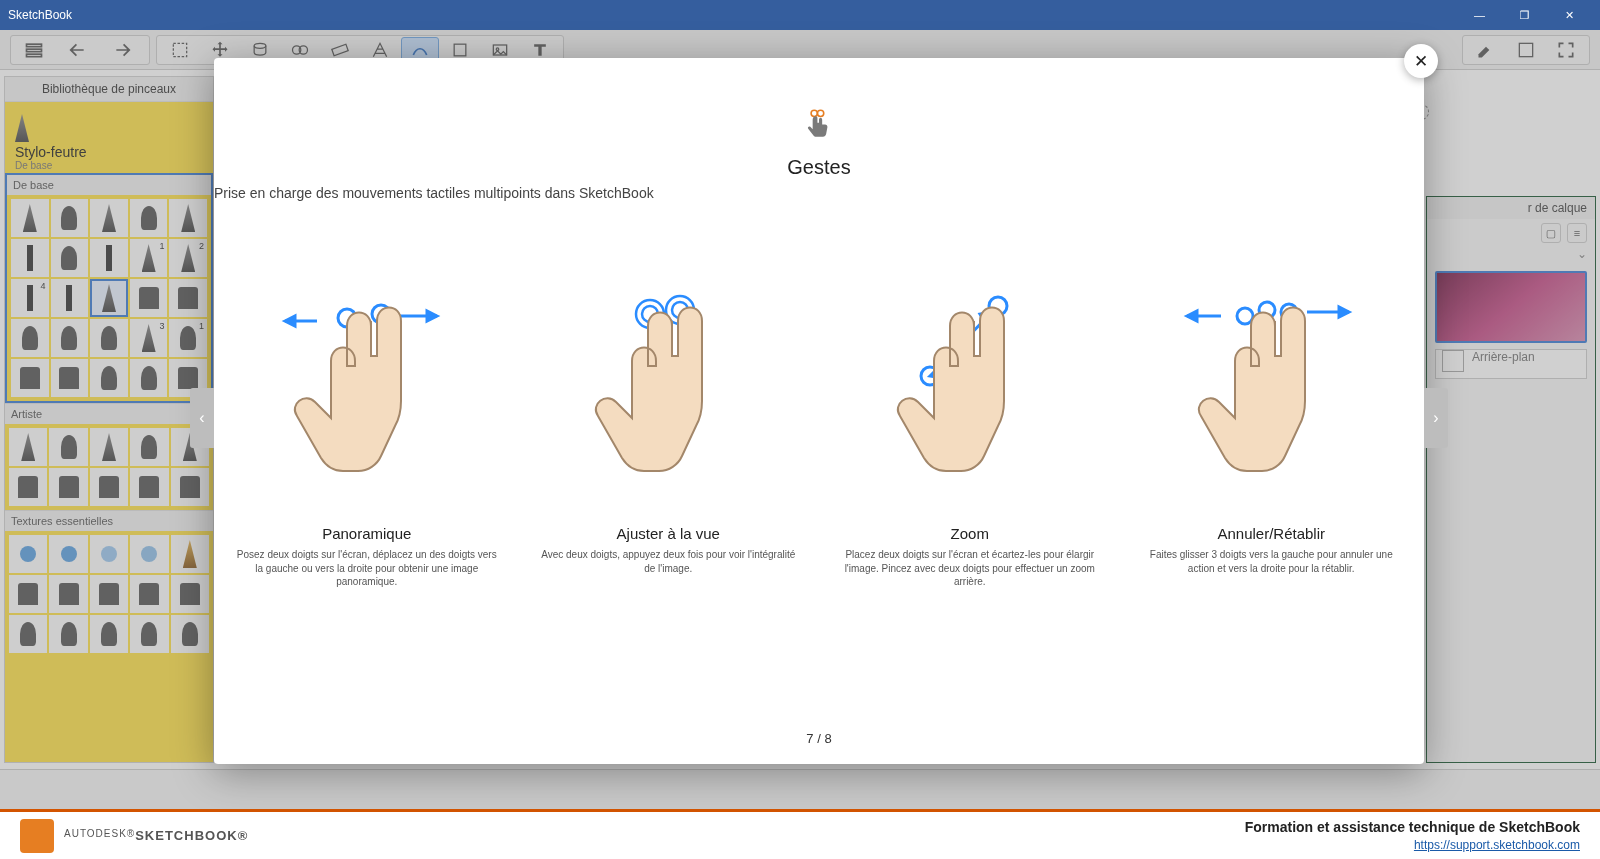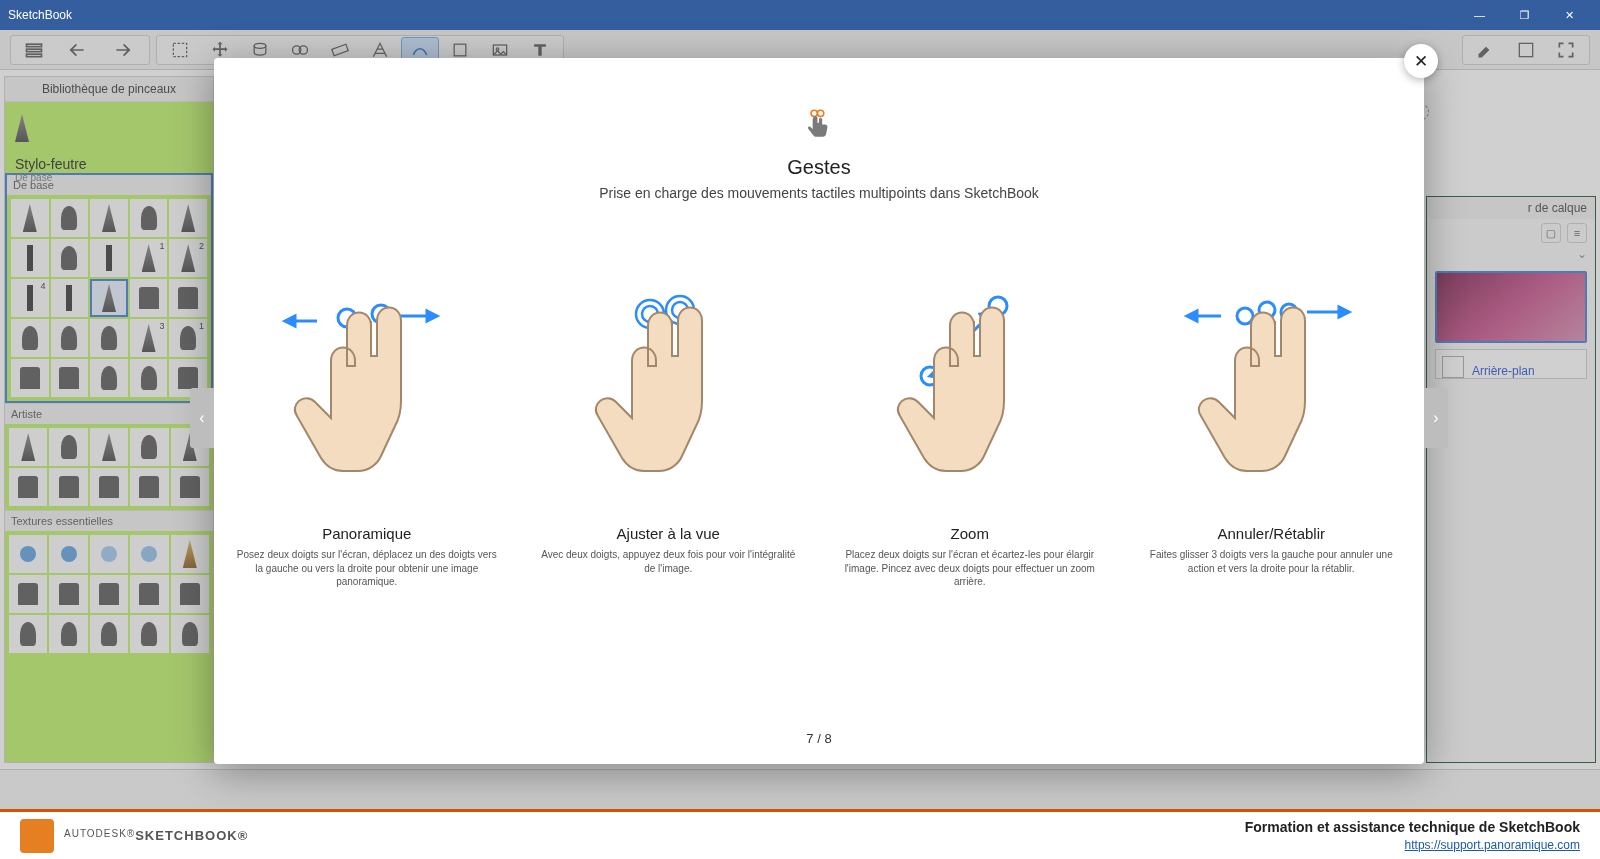--- a/index.html
+++ b/index.html
@@ -12,25 +12,25 @@
   .toolbar{height:40px;background:#f2f2f2;border-bottom:1px solid #ccc;display:flex;align-items:center;padding:0 10px;gap:6px;}
   .toolbar .group{border:1px solid #ccc;background:#f7f7f7;height:30px;display:flex;align-items:center;border-radius:3px;padding:0 4px;gap:2px;}
   .tbtn{width:38px;height:26px;display:flex;align-items:center;justify-content:center;color:#555;border-radius:3px;}
   .tbtn.selected{background:#c9e2ff;border:1px solid #6ea8e6;}
   .tbtn svg{width:20px;height:20px;}
   .tbtn.wide{width:44px;}
   .spacer{flex:1;}
   
   .main{position:absolute;top:70px;left:0;right:0;bottom:90px;background:#fff;}
   
-  .brushpanel{position:absolute;left:4px;top:6px;width:210px;bottom:6px;background:#bef264;border:1px solid #d0d0d0;}
+  .brushpanel{position:absolute;left:4px;top:6px;width:210px;bottom:6px;background:#fde047;border:1px solid #d0d0d0;}
   .brushpanel .hdr{height:24px;font-size:12px;color:#333;display:flex;align-items:center;justify-content:center;background:#f0f0f0;}
   .brushpanel .curbrush{height:72px;padding:6px 10px 2px;border-top:1px solid #e0e0e0;}
   .brushpanel .curbrush .icn{height:34px;display:flex;align-items:flex-end;}
-  .brushpanel .curbrush .nm{font-size:14px;color:#222;margin-top:14px;}
+  .brushpanel .curbrush .nm{font-size:14px;color:#222;margin-top:2px;}
   .brushpanel .curbrush .sub{font-size:10px;color:#777;}
   .bgroup{border-top:1px solid #ddd;}
   .bgroup .gtitle{font-size:11px;color:#555;padding:4px 6px;background:#f0f0f0;}
   .bgrid{display:grid;grid-template-columns:repeat(5,1fr);gap:2px;padding:4px;}
   .bcell{height:38px;background:#fcfcfc;display:flex;align-items:center;justify-content:center;border:1px solid transparent;position:relative;}
   .bcell.sel{border:2px solid #3a7bd5;background:#e8f1ff;}
   .bcell .badge{position:absolute;top:1px;right:2px;font-size:9px;color:#333;}
   .bbase{border:2px solid #3a7bd5;}
   
   .colorpanel{position:absolute;right:180px;top:6px;width:130px;background:#f8f8f8;border:1px solid #d0d0d0;padding-bottom:6px;}
@@ -44,40 +44,40 @@
   .grayrow span{flex:1;height:10px;}
   .iconrow{display:flex;justify-content:center;padding:4px 0;color:#3a7bd5;font-size:14px;}
   .swgrid{display:grid;grid-template-columns:repeat(4,1fr);gap:4px;padding:4px 8px;}
   .swgrid span{height:22px;border-radius:2px;}
   
   .layerpanel{position:absolute;right:4px;top:126px;width:170px;bottom:6px;background:#f8f8f8;border:1px solid #14532d;}
   .layerpanel .hdr{height:22px;font-size:12px;color:#444;display:flex;align-items:center;justify-content:flex-end;padding:0 8px;background:#f0f0f0;}
   .layerpanel .lctrls{display:flex;justify-content:flex-end;gap:6px;padding:4px 8px;}
   .layerpanel .lctrls span{width:20px;height:20px;border:1px solid #ccc;border-radius:3px;display:flex;align-items:center;justify-content:center;font-size:11px;color:#555;}
   .thumb{margin:6px 8px;height:72px;background:linear-gradient(140deg,#7a1e4a,#c54b86,#d98bb0);border:2px solid #3a7bd5;border-radius:2px;position:relative;}
-  .bgrow{margin:6px 8px;height:30px;border:1px solid #ccc;background:#fff;display:flex;align-items:flex-end;padding:0 6px;font-size:12px;color:#1d4ed8;}
+  .bgrow{margin:6px 8px;height:30px;border:1px solid #ccc;background:#fff;display:flex;align-items:flex-start;padding:0 6px;font-size:12px;color:#737373;}
   .bgrow .sw{width:22px;height:22px;background:#fff;border:1px solid #aaa;margin-right:8px;}
   
   .timeline{position:absolute;left:0;right:0;bottom:50px;height:40px;background:#f5f5f5;border-top:1px solid #ccc;}
   .footer{position:absolute;left:0;right:0;bottom:0;height:50px;background:#fff;display:flex;align-items:center;padding:0 20px;border-top:3px solid #d35400;}
   .footer .logo{width:34px;height:34px;background:#e67e22;border-radius:4px;margin-right:10px;position:relative;}
   .footer .brand{display:flex;line-height:1;color:#555;}
   .footer .brand .b1{font-size:10px;letter-spacing:1px;}
   .footer .brand .b2{font-size:13px;font-weight:600;letter-spacing:1px;}
   .footer .right{margin-left:auto;text-align:right;}
   .footer .right .t1{font-size:14px;font-weight:600;color:#222;}
   .footer .right .t2{font-size:12px;color:#1a5aa8;text-decoration:underline;}
   
   .dim{position:absolute;inset:0;background:rgba(120,120,120,0.35);}
   
   .modal{position:absolute;left:214px;top:58px;right:176px;height:706px;background:#fff;border-radius:4px;box-shadow:0 8px 40px rgba(0,0,0,0.35);}
   .closebtn{position:absolute;right:-14px;top:-14px;width:34px;height:34px;border-radius:50%;background:#fff;box-shadow:0 2px 8px rgba(0,0,0,0.3);display:flex;align-items:center;justify-content:center;font-size:17px;color:#222;}
   .modal .headicon{margin:48px auto 10px;width:40px;height:40px;display:flex;align-items:center;justify-content:center;}
   .modal h1{text-align:center;font-size:20px;font-weight:400;color:#222;}
-  .modal .subtitle{text-align:center;font-size:14px;color:#444;margin-top:6px;}
+  .modal .subtitle{font-size:14px;color:#444;margin-top:6px;}
   .gestrow{display:flex;justify-content:space-around;padding:60px 16px 0;gap:28px;}
   .gitem{flex:1;text-align:center;padding:0 6px;}
   .gitem .gg{height:250px;display:flex;align-items:center;justify-content:center;}
   .gitem h3{font-size:15px;font-weight:400;color:#222;margin-top:14px;}
   .gitem p{font-size:10px;color:#555;line-height:1.35;margin-top:6px;}
   .pager{position:absolute;bottom:18px;left:0;right:0;text-align:center;font-size:13px;color:#333;}
   .navbtn{position:absolute;top:330px;width:24px;height:60px;background:#bdbdbd;color:#fff;display:flex;align-items:center;justify-content:center;font-size:16px;}
   .navbtn.left{left:-24px;border-radius:3px 0 0 3px;}
   .navbtn.right{right:-24px;border-radius:0 3px 3px 0;}
   
@@ -448,21 +448,21 @@
 <div class="timeline"></div>
 
 <div class="footer">
   <div class="logo"></div>
   <div class="brand">
     <span class="b1">AUTODESK®</span>
     <span class="b2">SKETCHBOOK®</span>
   </div>
   <div class="right">
     <div class="t1">Formation et assistance technique de SketchBook</div>
-    <a class="t2">https://support.panoramique.com</a>
+    <a class="t2">https://support.sketchbook.com</a>
   </div>
 </div>
 
 <div class="dim" style="top:30px;bottom:50px;"></div>
 
 <div class="modal">
   <div class="navbtn left">‹</div>
   <div class="navbtn right">›</div>
   <div class="closebtn">✕</div>
   <div class="headicon">

